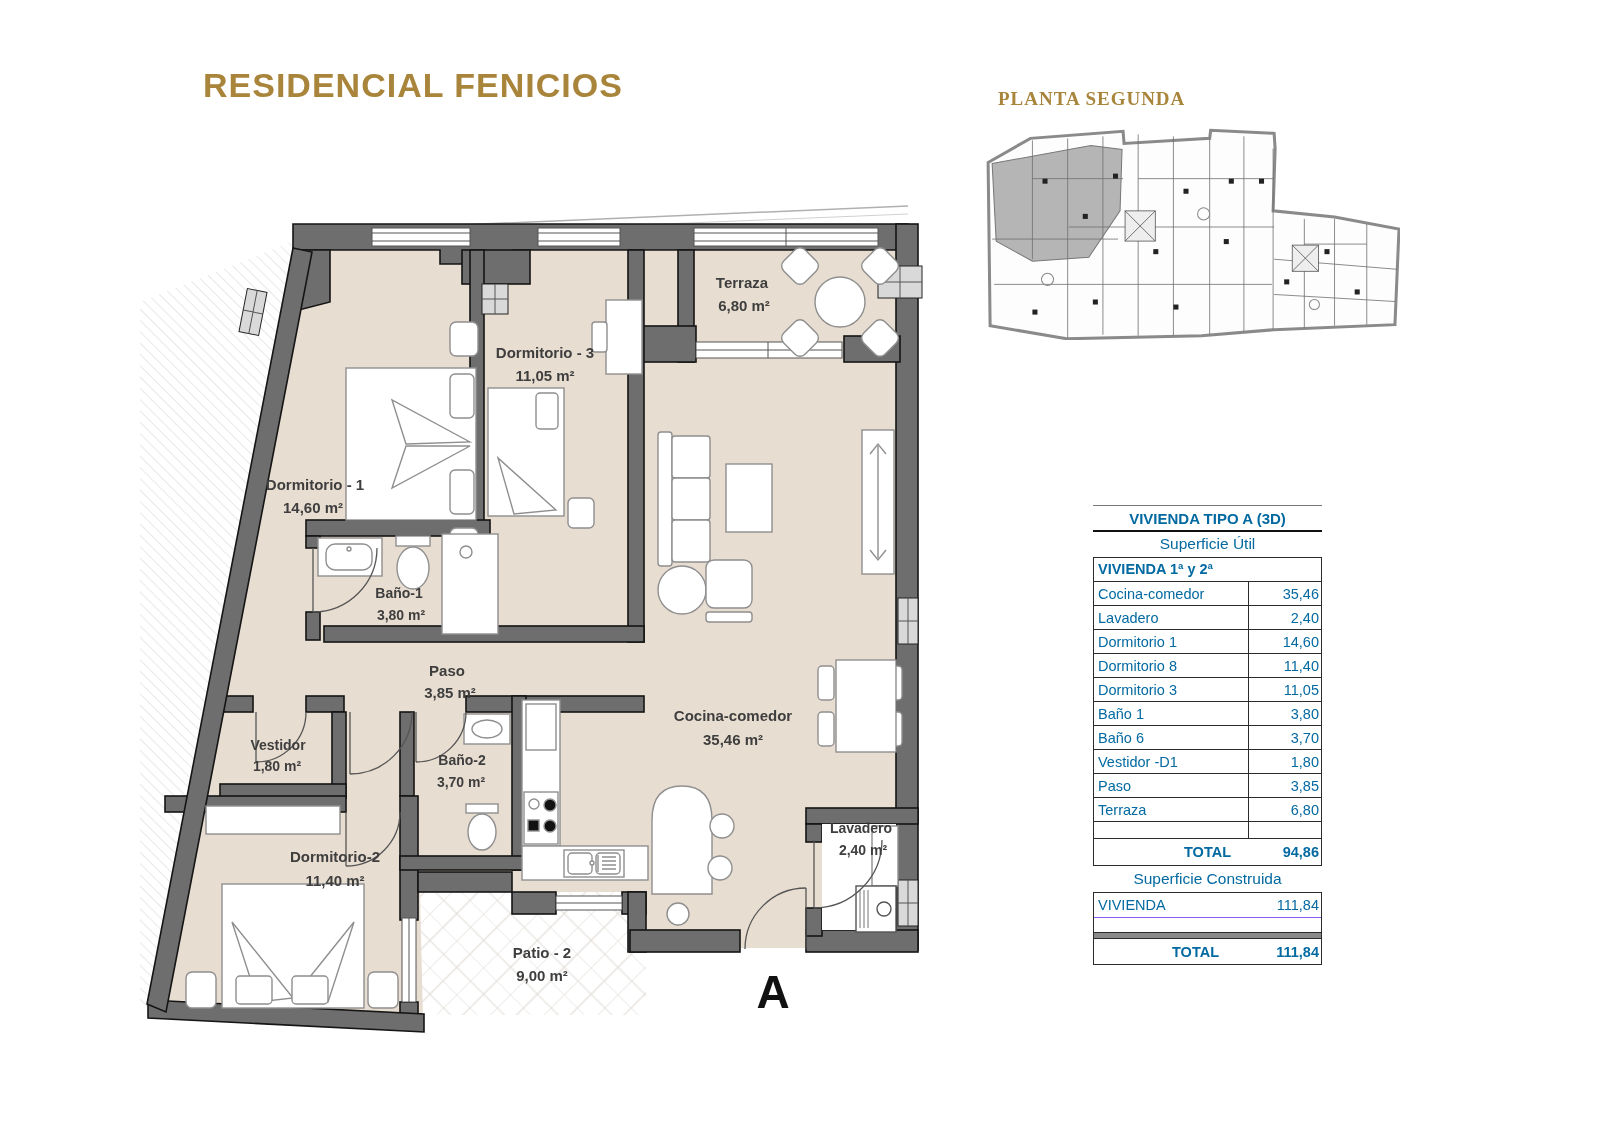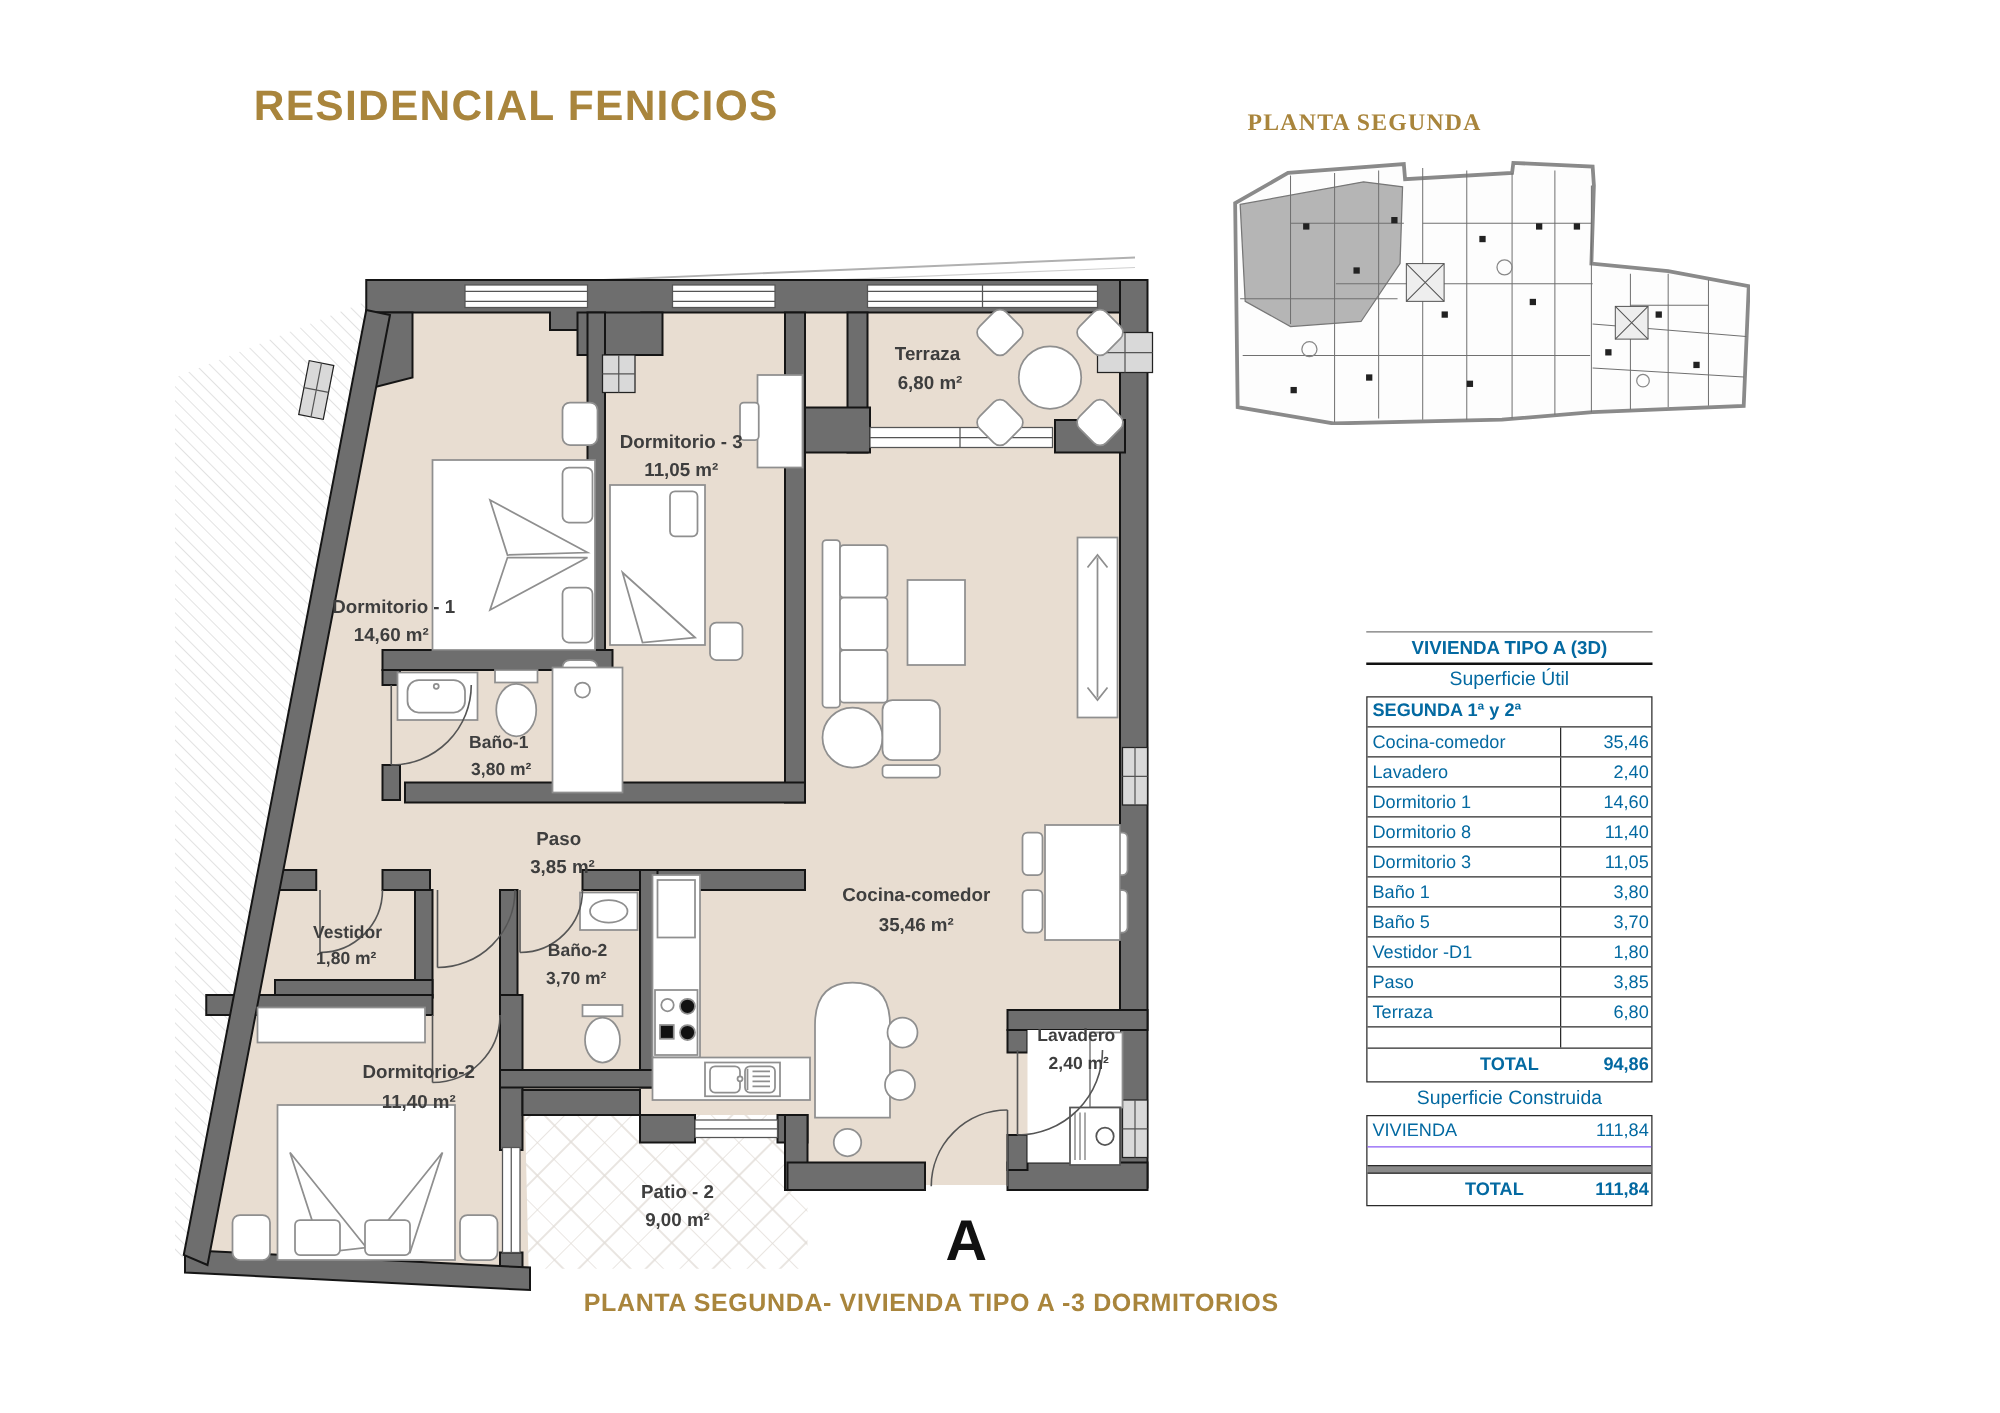--- a/index.html
+++ b/index.html
@@ -354,21 +354,21 @@
       <text class="room-area" x="542" y="981">9,00 m²</text>
 
       <text class="entrance-a" x="773" y="1008">A</text>
     </g>
   </svg>
 
   <div class="area-table">
     <div class="t-title">VIVIENDA TIPO A (3D)</div>
     <div class="t-sub">Superficie Útil</div>
     <div class="t-box">
-      <div class="t-group">SEGUNDA  1ª  y  2ª</div>
+      <div class="t-group">VIVIENDA  1ª  y  2ª</div>
       <div class="trow">
         <span class="tname">Cocina-comedor</span>
         <span class="tval">35,46</span>
       </div>
       <div class="trow">
         <span class="tname">Lavadero</span>
         <span class="tval">2,40</span>
       </div>
       <div class="trow">
         <span class="tname">Dormitorio 1</span>
@@ -380,21 +380,21 @@
       </div>
       <div class="trow">
         <span class="tname">Dormitorio 3</span>
         <span class="tval">11,05</span>
       </div>
       <div class="trow">
         <span class="tname">Baño 1</span>
         <span class="tval">3,80</span>
       </div>
       <div class="trow">
-        <span class="tname">Baño 5</span>
+        <span class="tname">Baño 6</span>
         <span class="tval">3,70</span>
       </div>
       <div class="trow">
         <span class="tname">Vestidor -D1</span>
         <span class="tval">1,80</span>
       </div>
       <div class="trow">
         <span class="tname">Paso</span>
         <span class="tval">3,85</span>
       </div>
@@ -419,15 +419,14 @@
       </div>
       <div class="brow brow-empty"></div>
       <div class="graybar"></div>
       <div class="brow-total">
         <span class="tlab">TOTAL</span>
         <span class="tval">111,84</span>
       </div>
     </div>
   </div>
 
-  <div class="caption">PLANTA SEGUNDA- VIVIENDA TIPO A -3 DORMITORIOS</div>
 
 </div>
 
 </body></html>

